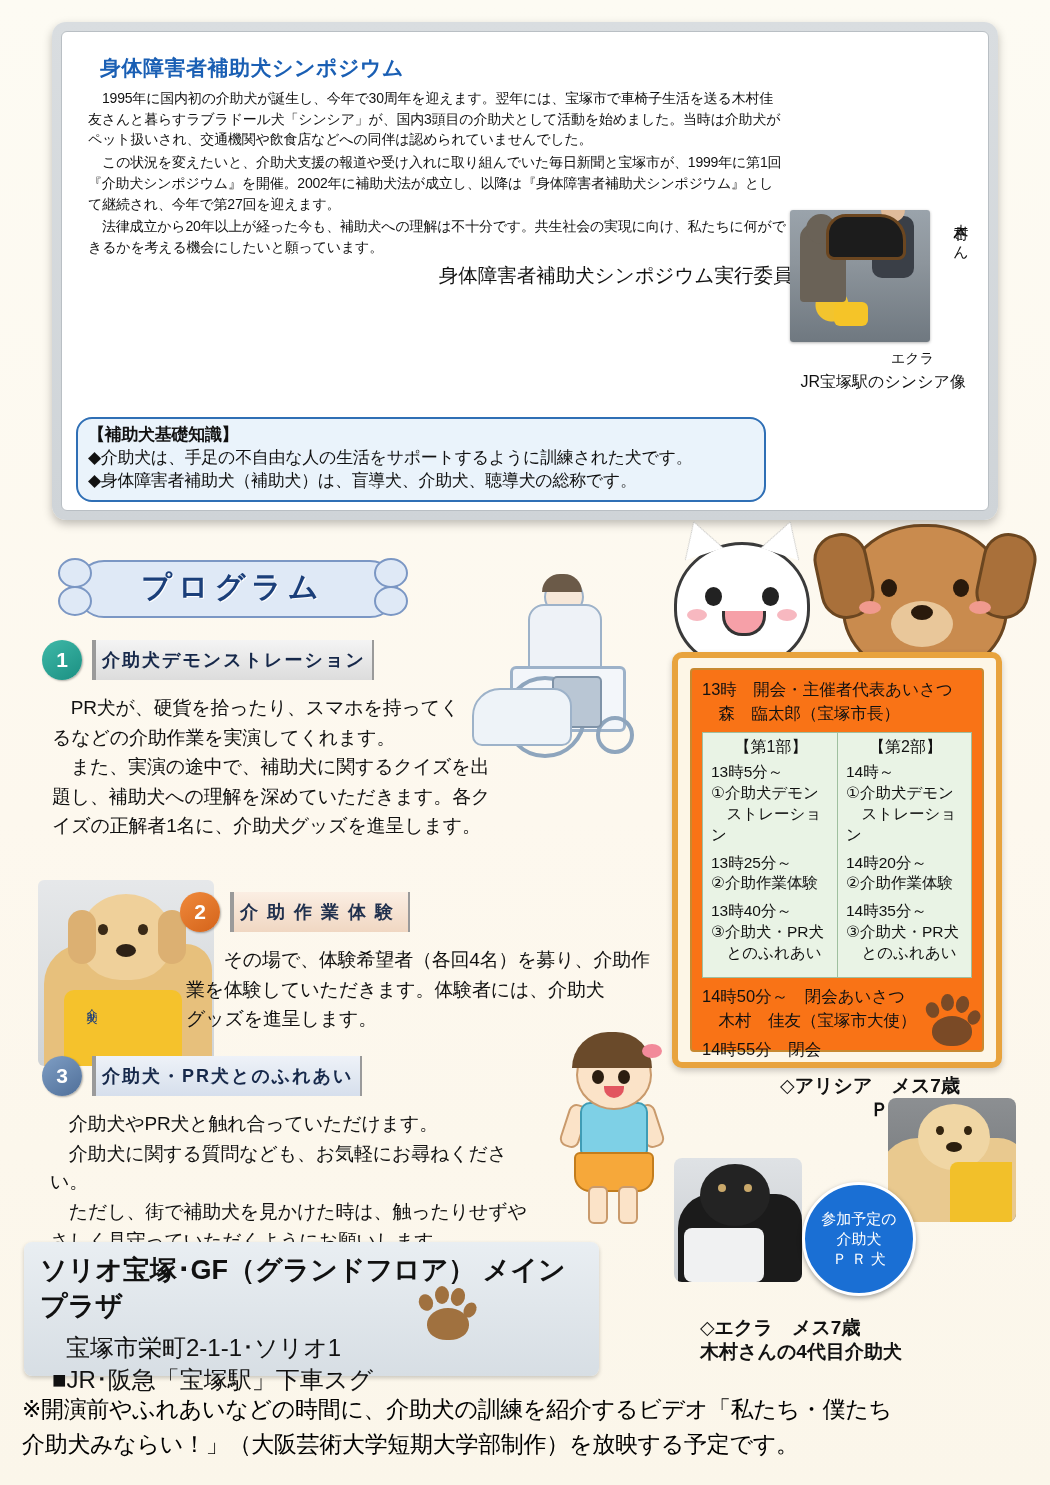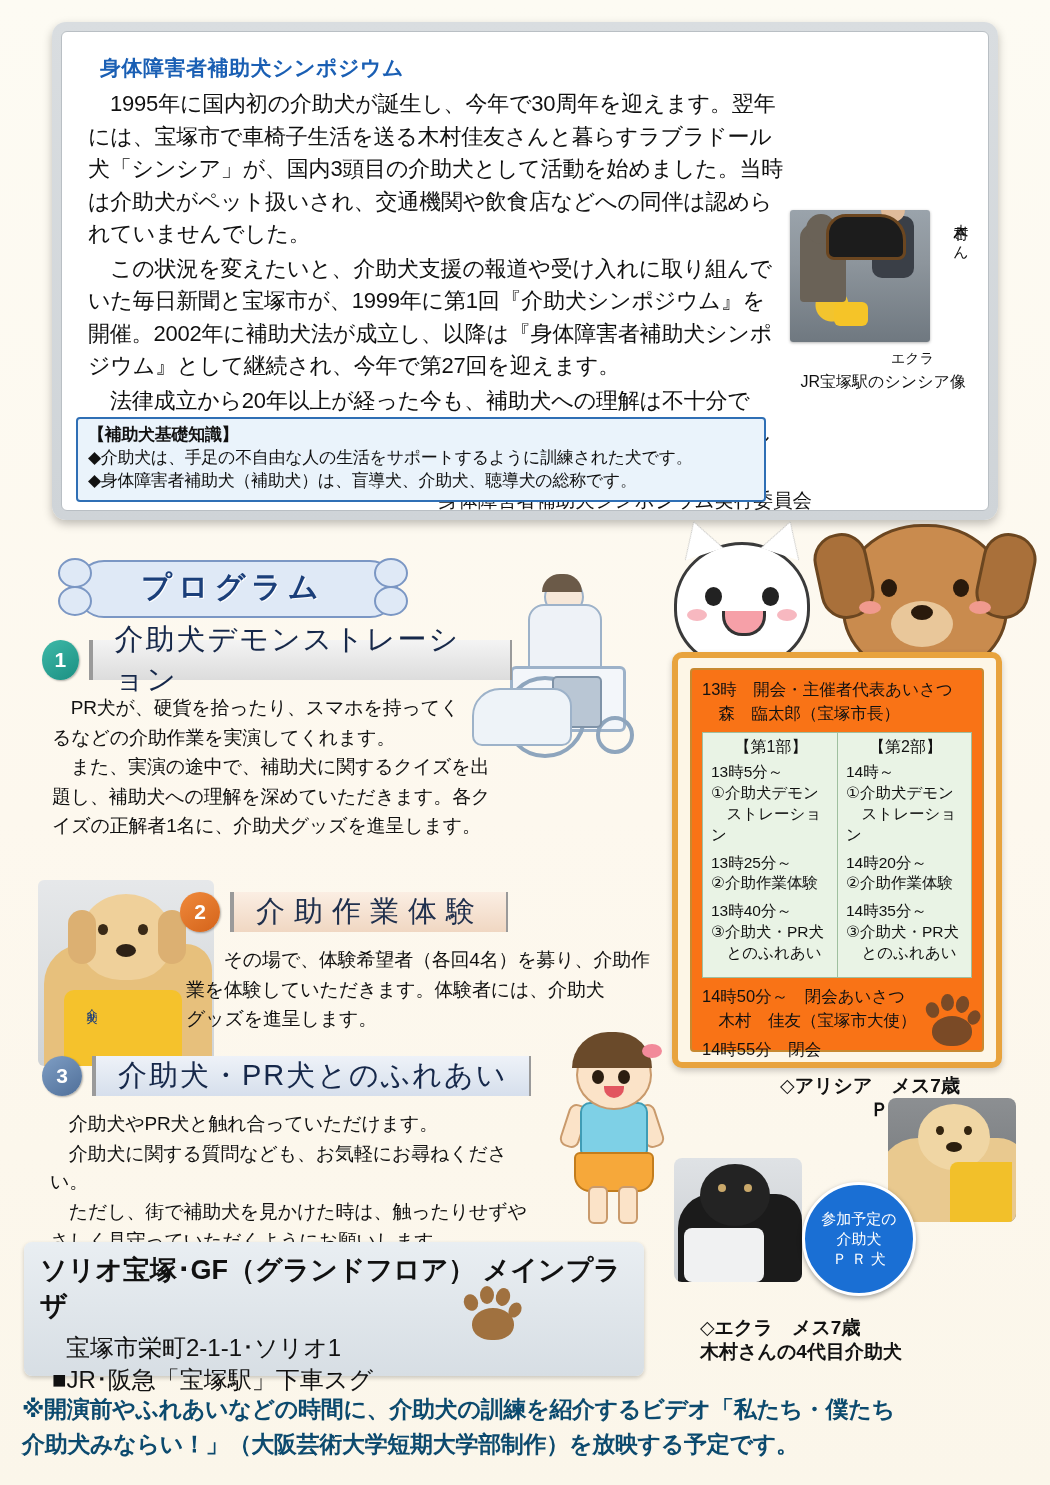--- a/index.html
+++ b/index.html
@@ -20,28 +20,28 @@
     padding:9px;box-sizing:border-box;
   }
   .whiteboard-inner{
     width:100%;height:100%;background:#fff;border:1px solid #b9bfc4;border-radius:6px;
     box-sizing:border-box;padding:22px 26px 10px 26px;position:relative;
   }
   .wb-title{
     color:#1a5fb4;font-weight:bold;font-size:21px;letter-spacing:.5px;margin:0 0 6px 12px;
   }
   .wb-p{
-    font-size:22px;line-height:1.48;margin:0 12px 2px 0;text-indent:1em;
+    font-size:14px;line-height:1.48;margin:0 12px 2px 0;text-indent:1em;
     letter-spacing:-.2px;
   }
   .wb-sign{font-size:19.5px;text-align:right;margin:4px 150px 0 0;}
   .wb-textcol{width:710px;}
   .knowledge{
     position:absolute;left:14px;bottom:8px;width:690px;
-    border:2px solid #2f6fb5;border-radius:4px;background:#eaf3fb;
+    border:2px solid #2f6fb5;border-radius:16px;background:#eaf3fb;
     padding:5px 10px 7px 10px;box-sizing:border-box;margin-top:28px;
   }
   .knowledge div{font-size:17px;line-height:1.35;letter-spacing:-.3px;}
   .kn-head{font-weight:bold;}
 
   
   .wb-photo{
     position:absolute;right:58px;top:178px;width:140px;height:132px;border-radius:3px;
     background:
       radial-gradient(circle at 30% 72%, #f2c42e 0 16px, transparent 17px),
@@ -78,24 +78,24 @@
   .sec{position:absolute;}
   .sec-head{display:flex;align-items:center;gap:10px;}
   .circ{
     width:40px;height:40px;border-radius:50%;display:flex;align-items:center;justify-content:center;
     color:#fff;font-size:21px;font-weight:bold;box-shadow:1px 1px 2px rgba(0,0,0,.3);
   }
   .c1{background:linear-gradient(145deg,#3fb9a8,#1b8f82);}
   .c2{background:linear-gradient(145deg,#f08a3c,#d4631a);}
   .c3{background:linear-gradient(145deg,#7f9ec4,#4f6f99);}
   .headbar{
-    height:40px;display:flex;align-items:center;padding:0 22px;
+    height:40px;display:flex;align-items:center;padding:0 6px;
     background:linear-gradient(180deg,#f2f2f2,#d8d8d8);
     border-left:4px solid #9a9a9a;border-right:2px solid #9a9a9a;
-    font-size:29px;font-weight:normal;color:#16284a;letter-spacing:2px;
+    font-size:18px;font-weight:bold;color:#16284a;letter-spacing:2px;
   }
   .hb1{background:linear-gradient(180deg,#f4f4f4,#dcdcdc);}
   .hb2{background:linear-gradient(180deg,#fbeee3,#f0d7c2);color:#20304d;letter-spacing:9px;}
   .hb3{background:linear-gradient(180deg,#eef2f8,#d6dfec);}
   .body-txt{font-size:19px;line-height:1.5;letter-spacing:-.2px;}
   .body-txt p{margin:0 0 1px 0;}
 
   
   .sched{
     position:absolute;left:672px;top:652px;width:330px;height:416px;
@@ -177,21 +177,21 @@
   .girl .mouth{position:absolute;left:52px;top:46px;width:20px;height:12px;background:#e2555f;border-radius:0 0 12px 12px;}
   .girl .shirt{position:absolute;left:28px;top:62px;width:64px;height:54px;background:#7ed0e6;border:2px solid #3f9cb5;border-radius:10px;}
   .girl .skirt{position:absolute;left:22px;top:112px;width:76px;height:36px;background:#f6a83a;border:2px solid #c37d1d;border-radius:6px 6px 16px 16px;}
   .girl .leg{position:absolute;top:146px;width:16px;height:34px;background:#fbe3c8;border:2px solid #c99a6c;border-radius:6px;}
   .girl .lL{left:36px;} .girl .lR{left:66px;}
   .girl .arm{position:absolute;top:64px;width:16px;height:40px;background:#fbe3c8;border:2px solid #c99a6c;border-radius:8px;}
   .girl .aL{left:12px;transform:rotate(18deg);} .girl .aR{right:12px;transform:rotate(-18deg);}
 
   
   .venue{
-    position:absolute;left:24px;top:1242px;width:620px;height:134px;
+    position:absolute;left:24px;top:1242px;width:575px;height:134px;
     background:linear-gradient(180deg,#e9eef2 0%,#d7dee4 100%);
     border-radius:8px;box-shadow:0 2px 4px rgba(0,0,0,.2);
     padding:10px 16px;box-sizing:border-box;
   }
   .venue .v1{font-size:27px;font-weight:bold;letter-spacing:0;}
   .venue .v2{font-size:24px;margin-top:8px;margin-left:26px;}
   .venue .v3{font-size:24px;margin-top:0;margin-left:12px;}
   .venue .vpaw{position:absolute;right:120px;top:42px;width:62px;height:58px;}
   .vpaw .pad{position:absolute;background:#a0713f;border-radius:50%;}
   .vpaw .main{left:10px;top:24px;width:42px;height:32px;border-radius:50% 50% 46% 46%;}
@@ -226,21 +226,21 @@
     position:absolute;left:802px;top:1182px;width:108px;height:108px;border-radius:50%;
     background:#1a6fd4;color:#fff;border:3px solid #fff;
     display:flex;flex-direction:column;align-items:center;justify-content:center;
     font-size:15px;line-height:1.32;text-align:center;box-shadow:0 2px 5px rgba(0,0,0,.35);
   }
   .cap-a{position:absolute;left:720px;top:1074px;width:300px;text-align:center;font-size:19px;font-weight:bold;line-height:1.25;}
   .cap-b{position:absolute;left:700px;top:1316px;width:330px;text-align:left;font-size:19px;font-weight:bold;line-height:1.25;}
 
   
   .footer{
-    position:absolute;left:22px;top:1392px;width:1010px;font-size:23px;font-weight:bold;color:#0c4a6e;
+    position:absolute;left:22px;top:1392px;width:1010px;font-size:23px;font-weight:normal;color:#000000;
     line-height:1.5;letter-spacing:-.3px;
   }
 </style>
 </head>
 <body>
 
 <div class="page">
 
   <div class="whiteboard">
     <div class="whiteboard-inner">

